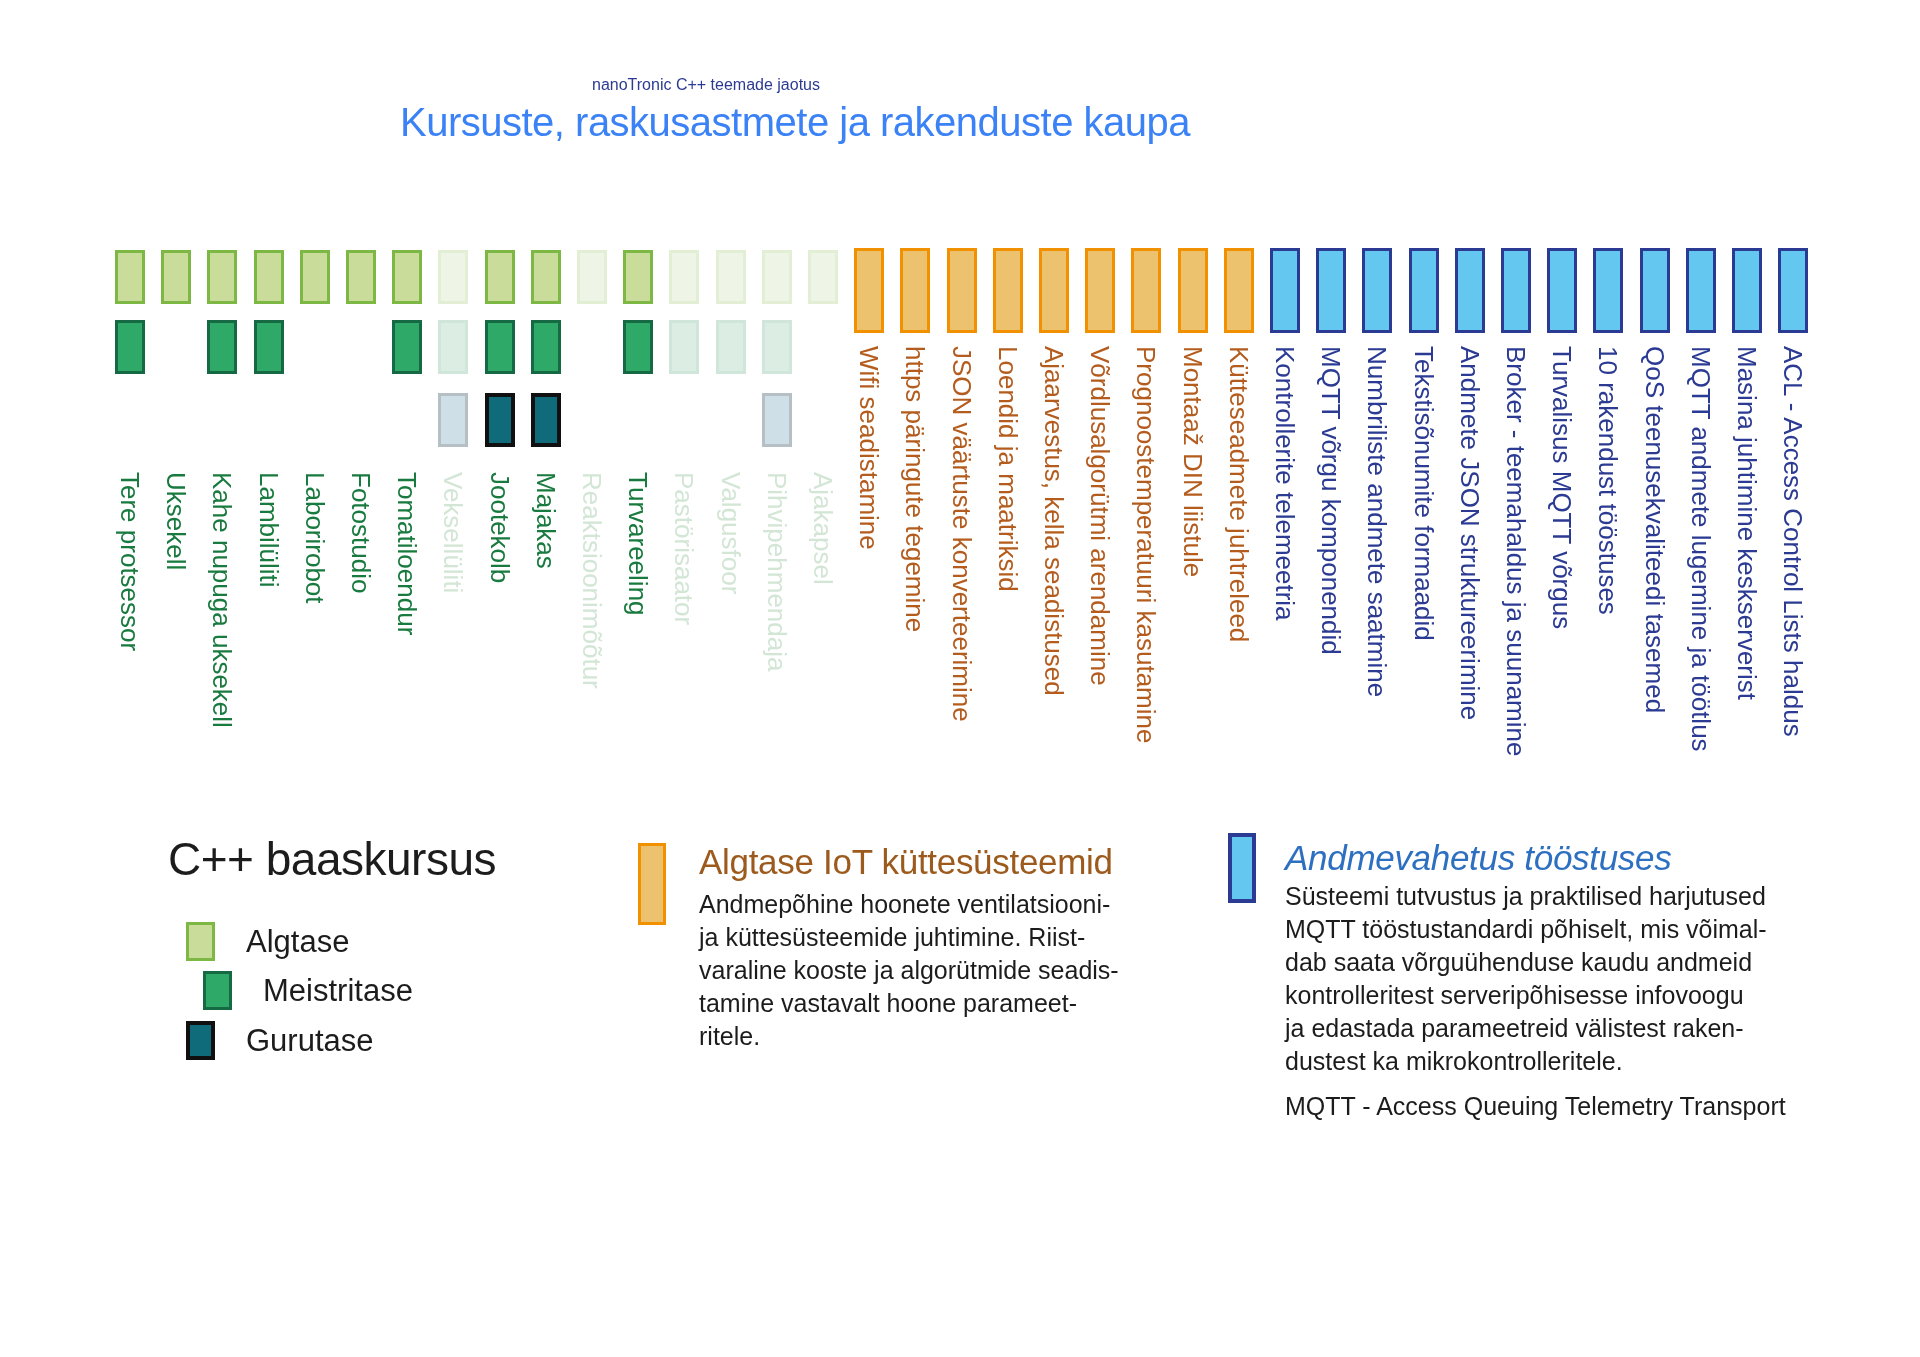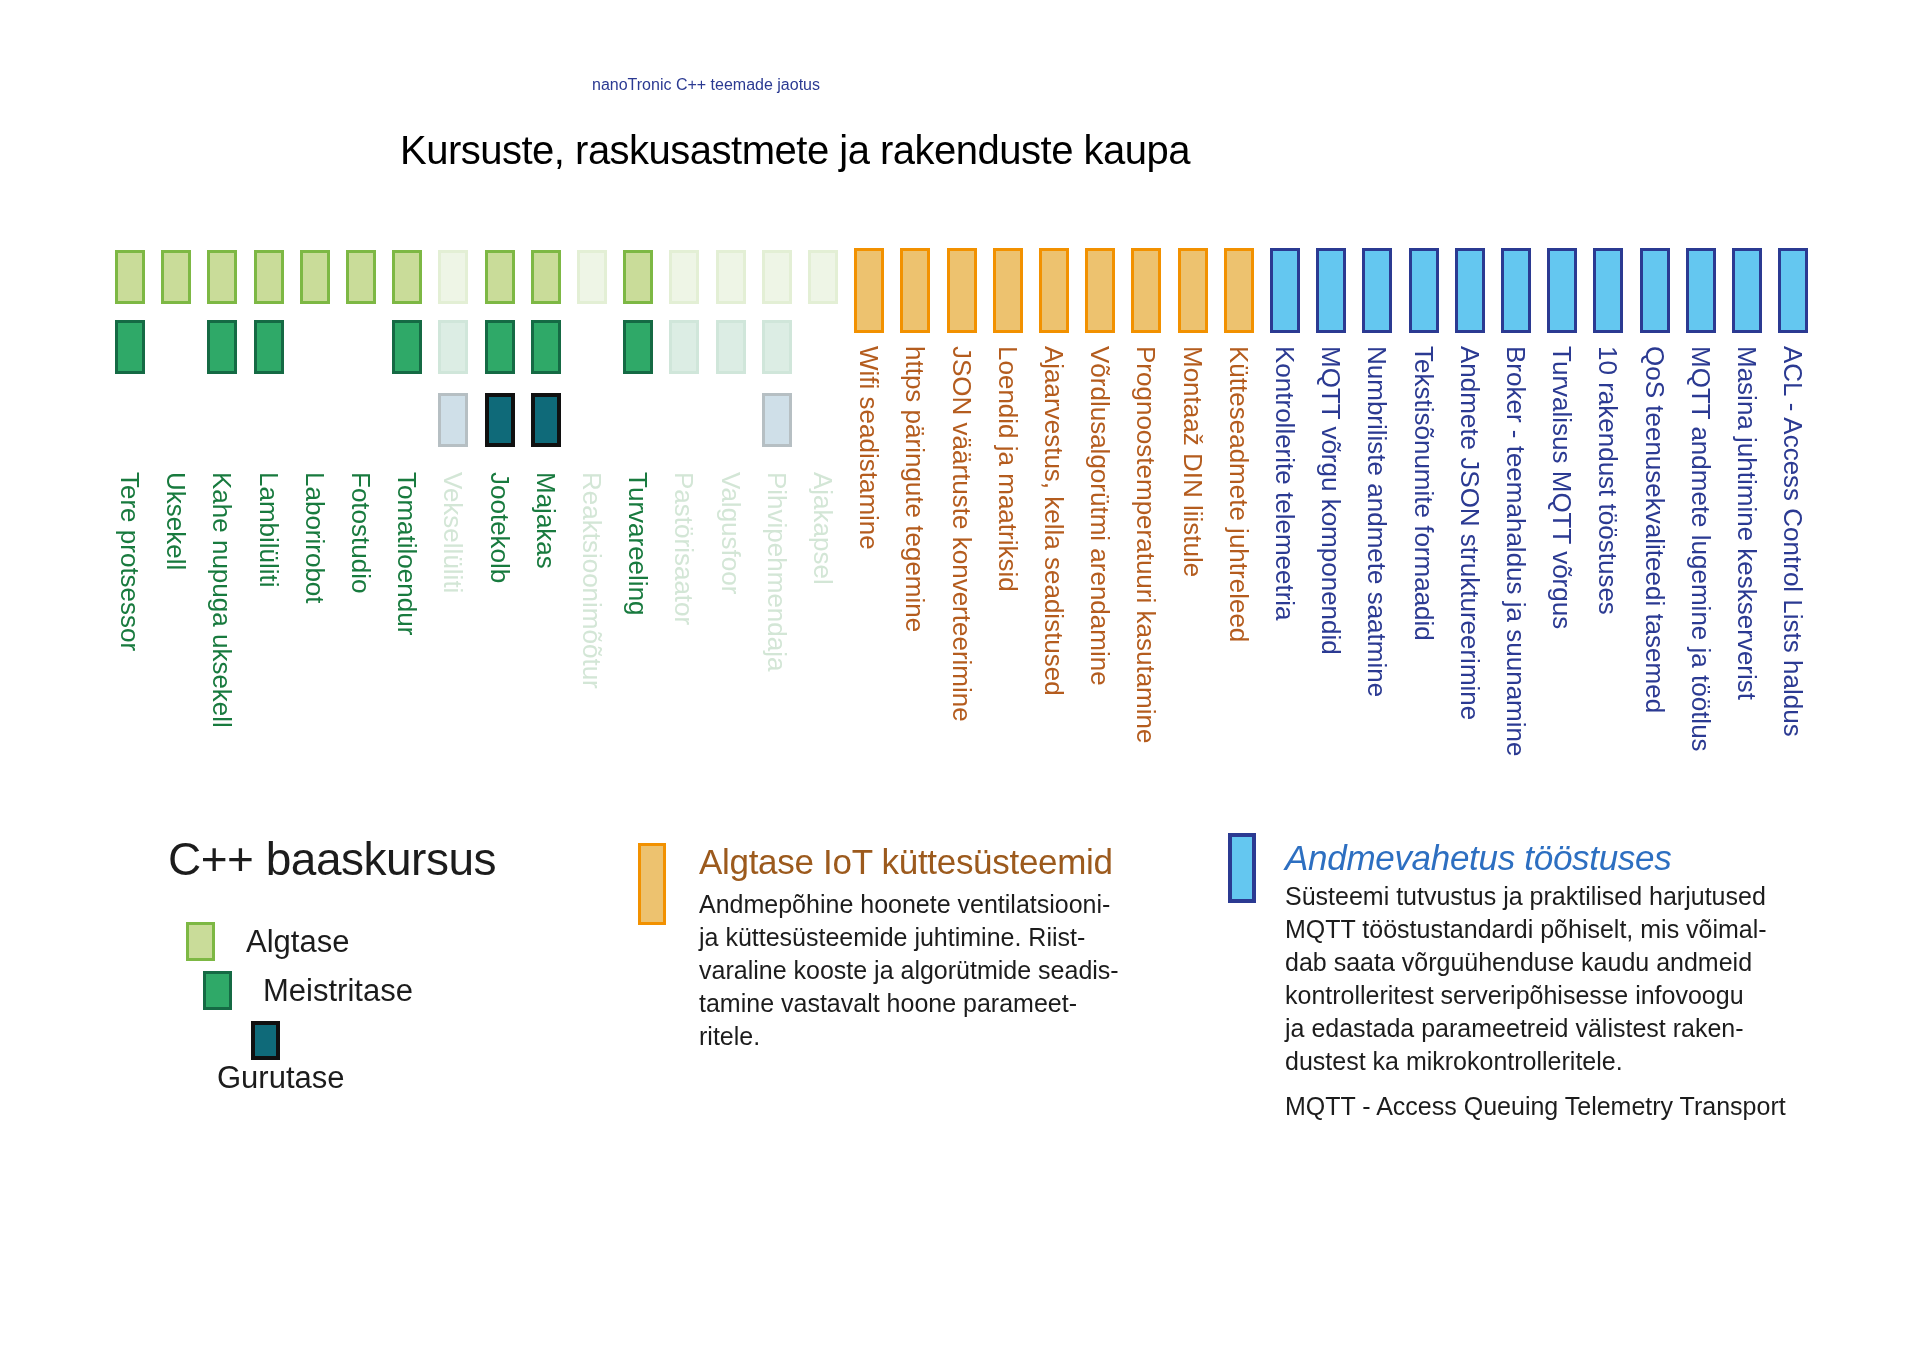--- a/index.html
+++ b/index.html
@@ -25,21 +25,21 @@
   .sec-swatch{position:absolute;box-sizing:border-box;}
   .sec-title{position:absolute;font-size:35px;letter-spacing:-0.3px;white-space:nowrap;}
   .sec-body{position:absolute;font-size:25px;line-height:33px;white-space:pre-line;}
   .sec-note{position:absolute;font-size:25px;white-space:nowrap;}
 </style>
 </head>
 <body>
 
 <div class="canvas">
   <div class="supertitle" style="color: rgb(43, 58, 146);">nanoTronic C++ teemade jaotus</div>
-  <div class="main-title" style="color: #000000; margin-top: 28px;">Kursuste, raskusastmete ja rakenduste kaupa</div>
+  <div class="main-title" style="color: #3b82f6;">Kursuste, raskusastmete ja rakenduste kaupa</div>
 
   <div id="chart">
       <div class="sq" style="left: 115px; top: 250px; width: 30px; height: 54px; background: rgb(201, 220, 153); border: 3px solid rgb(125, 184, 68);"></div>
       <div class="sq" style="left: 115px; top: 320px; width: 30px; height: 54px; background: rgb(47, 169, 104); border: 3px solid rgb(21, 106, 68);"></div>
       <div class="col-label" style="left: 115px; top: 472px; color: rgb(24, 122, 62);">Tere protsessor</div>
       <div class="sq" style="left: 161px; top: 250px; width: 30px; height: 54px; background: rgb(201, 220, 153); border: 3px solid rgb(125, 184, 68);"></div>
       <div class="col-label" style="left: 161px; top: 472px; color: rgb(24, 122, 62);">Uksekell</div>
       <div class="sq" style="left: 207px; top: 250px; width: 30px; height: 54px; background: rgb(201, 220, 153); border: 3px solid rgb(125, 184, 68);"></div>
       <div class="sq" style="left: 207px; top: 320px; width: 30px; height: 54px; background: rgb(47, 169, 104); border: 3px solid rgb(21, 106, 68);"></div>
       <div class="col-label" style="left: 207px; top: 472px; color: rgb(24, 122, 62);">Kahe nupuga uksekell</div>
@@ -129,21 +129,21 @@
   <section>
     <div class="lg-cpp-title">C++ baaskursus</div>
     <div class="lg-item" style="top:922px;">
       <span class="swatch" id="sw-alg" style="background: rgb(201, 220, 153); border: 3px solid rgb(125, 184, 68);"></span>
       <span class="lbl">Algtase</span>
     </div>
     <div class="lg-item" style="top:971px;margin-left:17px;">
       <span class="swatch" id="sw-mei" style="background: rgb(47, 169, 104); border: 3px solid rgb(21, 106, 68);"></span>
       <span class="lbl">Meistritase</span>
     </div>
-    <div class="lg-item" style="top:1021px;flex-direction:column;">
+    <div class="lg-item" style="top:1021px;">
       <span class="swatch" id="sw-guru" style="background: rgb(15, 106, 121); border: 4px solid rgb(16, 16, 16);"></span>
       <span class="lbl">Gurutase</span>
     </div>
   </section>
 
   <section>
     <div class="sec-swatch" id="sw-iot" style="left: 638px; top: 843px; width: 28px; height: 82px; background: rgb(237, 194, 111); border: 3px solid rgb(242, 145, 0);"></div>
     <div class="sec-title" id="t-iot" style="left: 699px; top: 842px; color: rgb(156, 90, 29);">Algtase IoT küttesüsteemid</div>
     <div class="sec-body" id="b-iot" style="left: 699px; top: 888px; width: 500px; color: rgb(28, 28, 28);">Andmepõhine hoonete ventilatsiooni-
 ja küttesüsteemide juhtimine. Riist-

